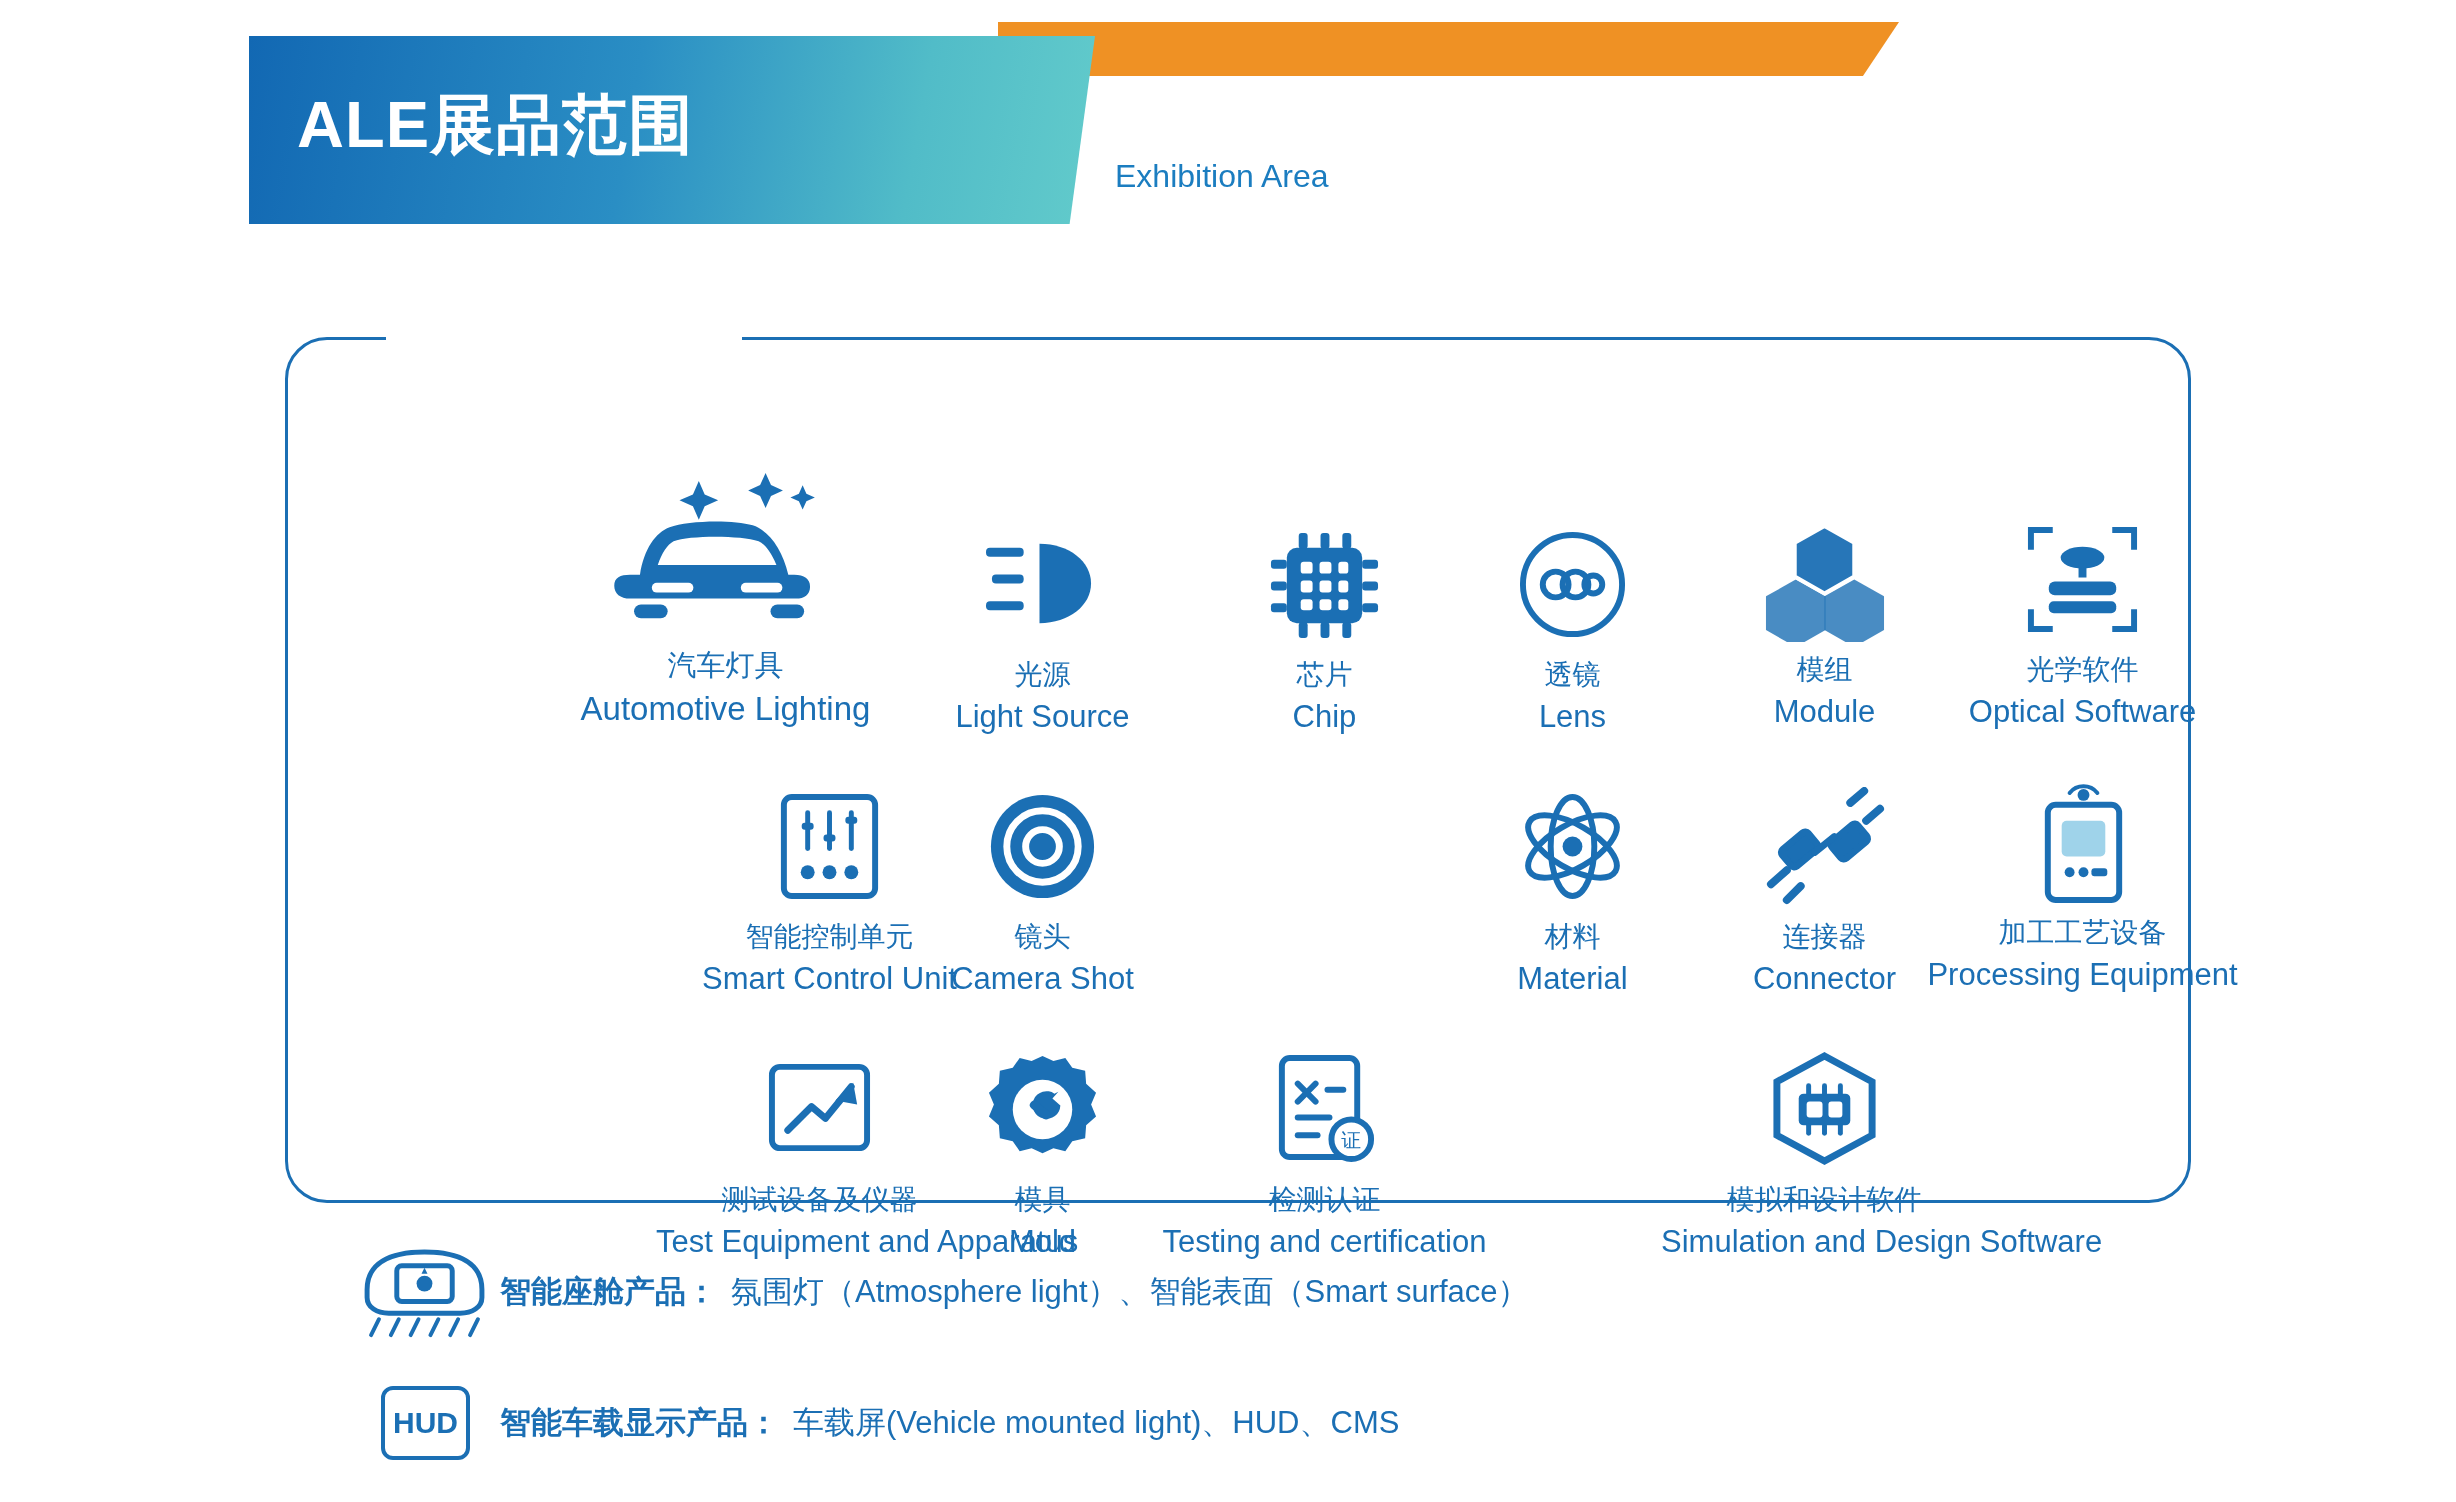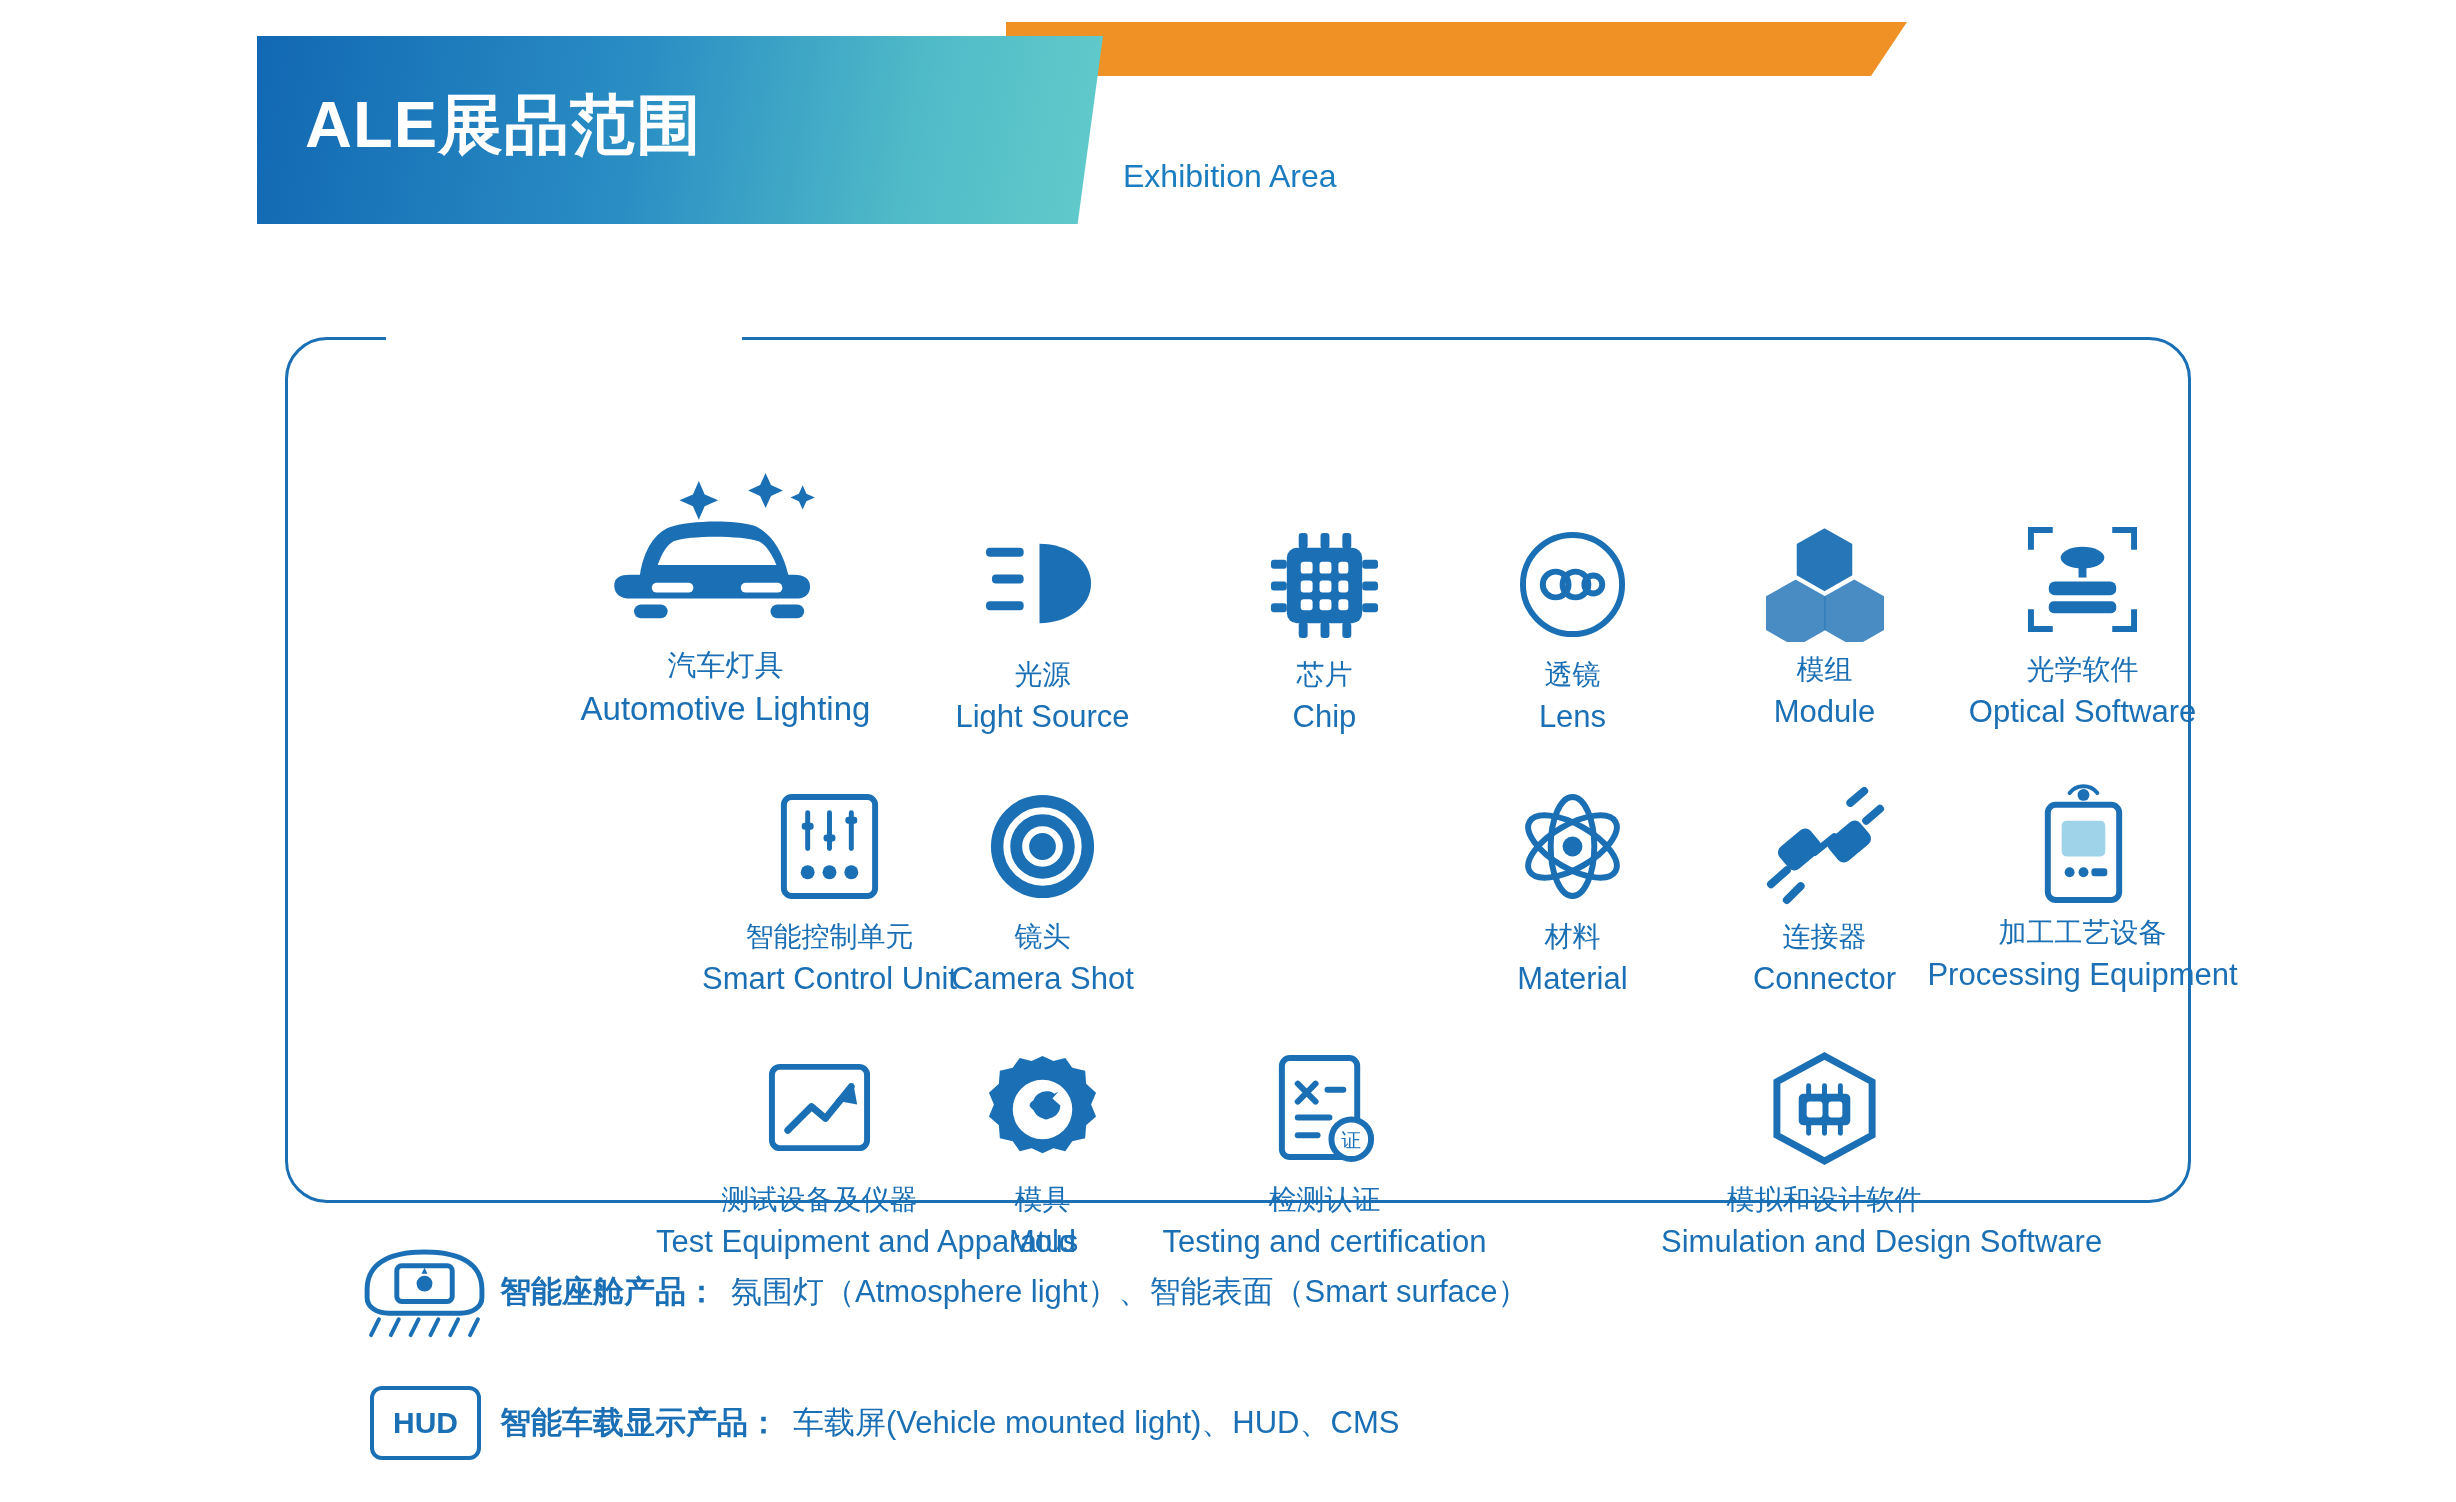--- a/index.html
+++ b/index.html
@@ -12,21 +12,21 @@
     height: 1503px;
     font-family: "Liberation Sans", sans-serif;
     color: #1b6fb4;
     overflow: hidden;
     position: relative;
   }
 
   
   .header {
     position: absolute;
-    left: 16px;
+    left: 8px;
     top: 0;
     width: 2234px;
     height: 233px;
   }
   .header-orange {
     position: absolute;
     left: 990px;
     top: 22px;
     width: 901px;
     height: 54px;
@@ -133,21 +133,21 @@
     font-size: 31px;
     white-space: nowrap;
     color: #1b6fb4;
   }
   .note .note-label {
     font-weight: bold;
     font-size: 31px;
     color: #1b6fb4;
   }
   .hud-box {
-    width: 111px;
+    width: 89px;
     height: 74px;
     border: 4px solid #1b6fb4;
     border-radius: 12px;
     display: flex;
     align-items: center;
     justify-content: center;
     font-size: 30px;
     font-weight: bold;
     color: #1b6fb4;
     box-sizing: border-box;

